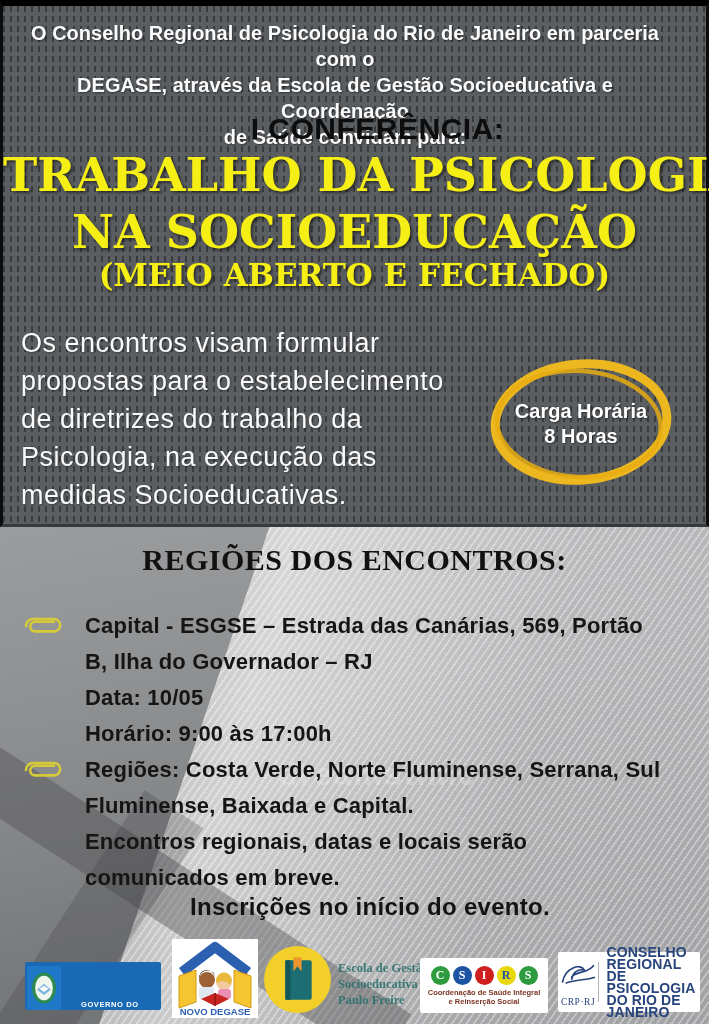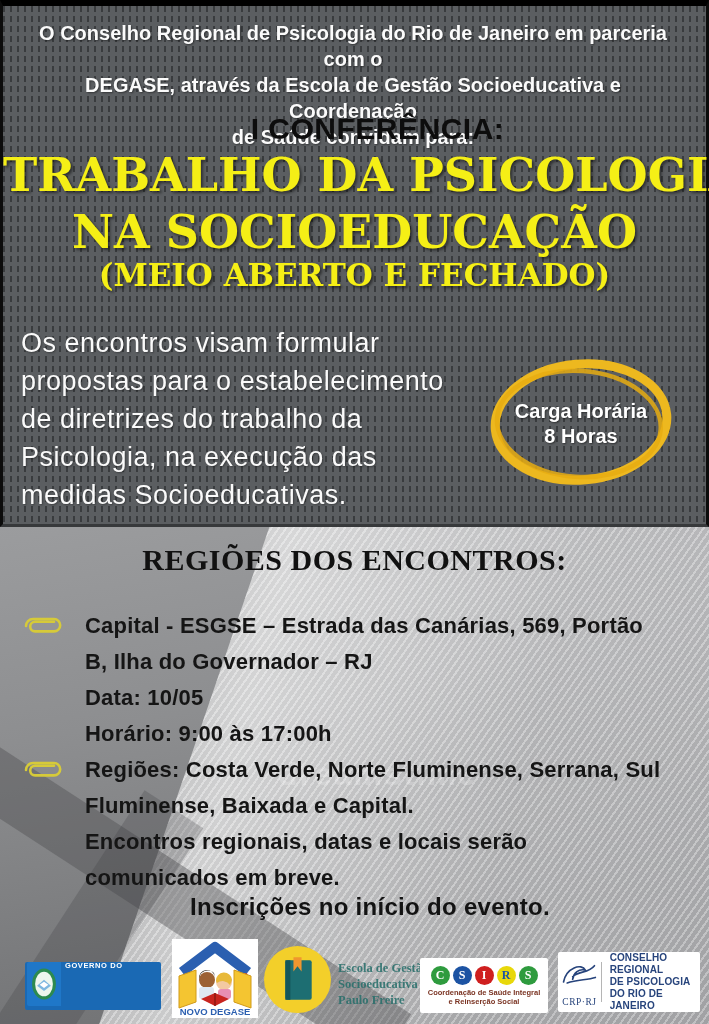--- a/index.html
+++ b/index.html
@@ -14,21 +14,21 @@
   .top-section{
     position:absolute;left:0;top:0;width:709px;height:527px;box-sizing:border-box;
     border-top:6px solid #000;border-left:3px solid #0c0c0c;border-right:3px solid #0c0c0c;
     border-bottom:3px solid #37393b;
     background-color:#5b5e61;
     background-image:
       repeating-linear-gradient(to bottom, rgba(91,94,97,0) 0 6px, #5b5e61 6px 10px),
       repeating-linear-gradient(to right, rgba(30,32,34,0.55) 0 2px, rgba(0,0,0,0) 2px 7px);
   }
   .intro-text{
-    left:20px;top:14px;width:660px;text-align:center;
+    left:12px;top:14px;width:660px;text-align:center;
     color:#fbfbfb;font-size:20px;font-weight:bold;line-height:26px;
     text-shadow:1px 1px 2px rgba(0,0,0,0.45);
   }
   .kicker{
     left:0;top:106px;width:703px;text-align:center;
     color:#0d0d0d;font-size:30px;font-weight:bold;letter-spacing:0.5px;margin-left:23px;
   }
   .title-line{
     left:0;width:703px;text-align:center;
     font-family:"DejaVu Serif",serif;font-weight:bold;color:#f5ef16;
@@ -95,21 +95,21 @@
   .watermark{
     left:278px;top:756px;z-index:1;
     color:rgba(255,255,255,0.22);font-size:32px;font-weight:bold;letter-spacing:2px;
   }
   .watermark sup{font-size:14px;}
 
   
   .logo{z-index:3;}
   .gov-box{
     left:25px;top:962px;width:136px;height:48px;border-radius:2px;
-    background:#1a69b4;display:flex;align-items:flex-start;
+    background:#1a69b4;display:flex;align-items:flex-end;gap:16px;
   }
   .gov-emblem{width:34px;height:44px;margin-left:2px;display:flex;align-items:center;justify-content:center;
     background:#1f77c8;border-radius:2px 0 0 2px;}
   .gov-text{color:#fff;margin-left:4px;line-height:1;}
   .gov-top{font-size:7.5px;font-weight:bold;letter-spacing:0.6px;margin-bottom:2px;}
   .gov-bottom{font-size:16px;font-weight:bold;letter-spacing:0.2px;}
   .degase-box{left:172px;top:939px;width:86px;height:79px;background:#fff;border-radius:8px;}
   .escola-circle{left:262px;top:944px;width:71px;height:71px;}
   .escola-text{
     left:338px;top:960px;width:120px;
@@ -131,21 +131,21 @@
   .cc3{background:#cf1f1f;}
   .cc4{background:#e8d80a;color:#1c53a3;}
   .csirs-caption{color:#7a3322;font-size:7.5px;font-weight:bold;line-height:9px;text-align:center;}
   .crp-box{
     left:558px;top:952px;width:142px;height:60px;background:#fff;border-radius:2px;
     display:flex;align-items:center;
   }
   .crp-left{width:54px;display:flex;flex-direction:column;align-items:center;}
   .crp-acronym{font-family:"Liberation Serif",serif;font-size:9.5px;color:#27447c;letter-spacing:0.5px;margin-top:11px;}
   .crp-divider{width:1px;height:40px;background:#b5b5b5;}
-  .crp-name{margin-left:8px;color:#27447c;font-size:10px;font-weight:bold;line-height:12px;letter-spacing:0.1px;}
+  .crp-name{margin-left:8px;color:#27447c;font-size:14px;font-weight:bold;line-height:12px;letter-spacing:0.1px;}
 </style>
 </head>
 <body>
 
 <div class="poster">
 
   <div class="top-section">
     <div class="abs intro-text">
       <div>O Conselho Regional de Psicologia do Rio de Janeiro em parceria com o</div>
       <div>DEGASE, através da Escola de Gestão Socioeducativa e Coordenação</div>

